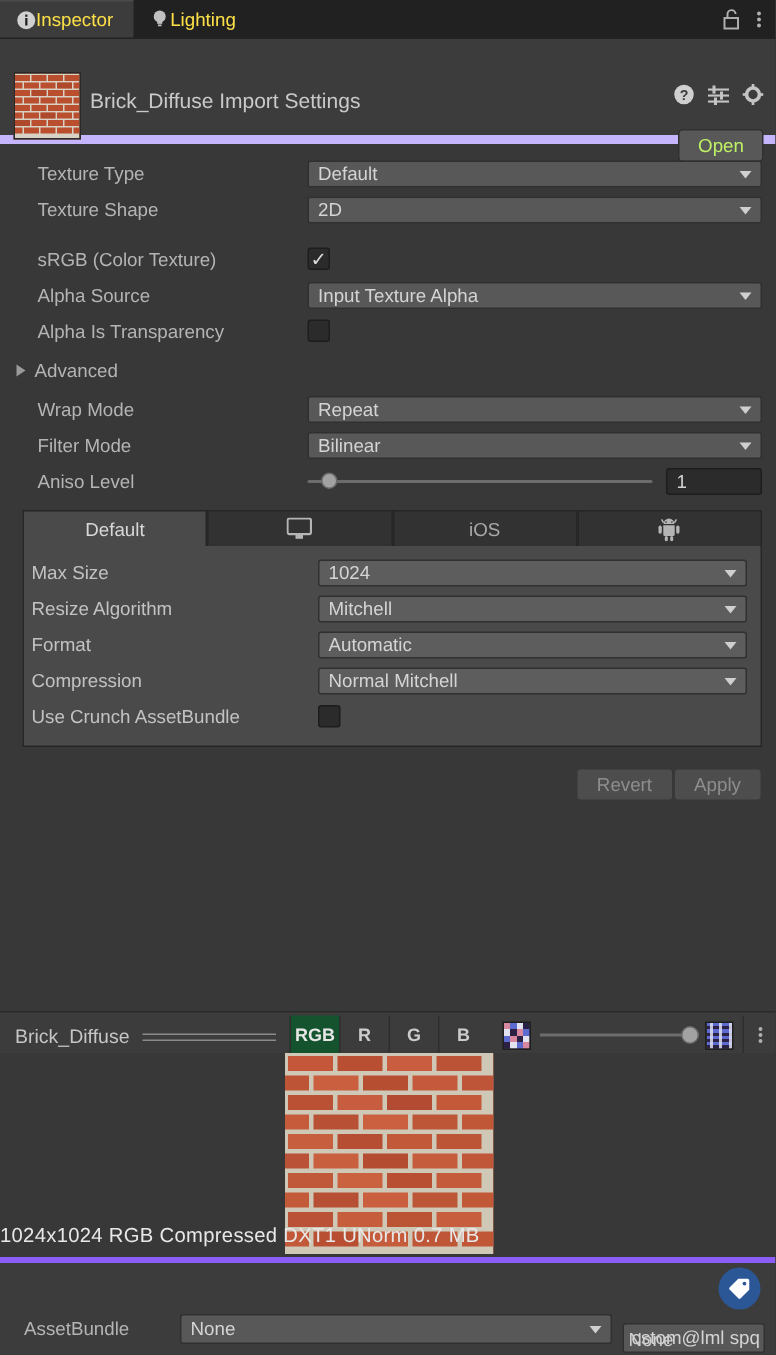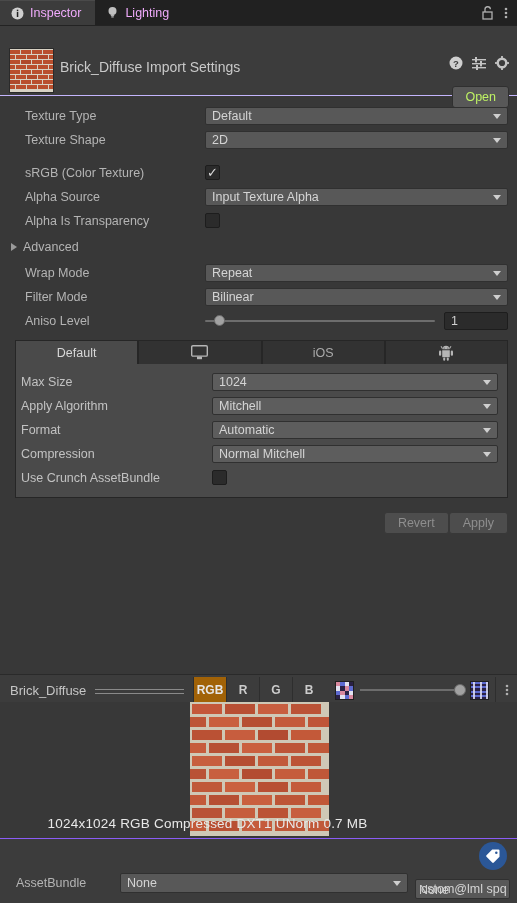--- a/index.html
+++ b/index.html
@@ -14,34 +14,34 @@
   #app { position: relative; width: 517px; height: 903px; background: #383838; }
 
   
   .tabstrip {
     height: 26px; background: #212121;
     display: flex; align-items: stretch;
     border-bottom: 1px solid #232323;
     position: relative;
   }
   .wtab {
-    display: flex; align-items: center; gap: 6px;
-    padding: 0 14px 0 11px; font-size: 12.5px; color: #f0abfc;
+    display: flex; align-items: center; 
+    padding: 0 14px 0 11px; font-size: 12.5px; color: #fde047;
     background: transparent; position: relative;
   }
   .wtab.active { background: #3c3c3c; border-top: 1px solid #4a4a4a; }
   .wtab .ico { display: inline-flex; width: 13px; height: 13px; align-items: center; justify-content: center; }
   .win-actions {
     margin-left: auto; display: flex; align-items: center; gap: 10px; padding-right: 9px;
   }
 
   
   .objheader {
     height: 70px; background: #3c3c3c; position: relative;
-    border-bottom: 1px solid #c4b5fd;
+    border-bottom: 6px solid #c4b5fd;
   }
   .thumb {
     position: absolute; left: 9px; top: 22px; width: 45px; height: 45px;
     border: 1px solid #2a2a2a; overflow: hidden; background: #8b4a33;
   }
   .obj-title {
     position: absolute; left: 60px; top: 33px;
     font-size: 14px; color: #c9c9c9;
   }
   .hdr-icons {
@@ -129,46 +129,46 @@
   }
   .pv-name { padding-left: 10px; color: #c6c6c6; font-size: 13px; white-space: nowrap; }
   .pv-dots { flex: 1; height: 1px; margin: 0 9px;
     background: linear-gradient(#8a8a8a,#8a8a8a) 0 3px/100% 1px no-repeat,
                 linear-gradient(#8a8a8a,#8a8a8a) 0 7px/100% 1px no-repeat; height: 9px; }
   .chbtn {
     width: 33px; height: 27px; display: flex; align-items: center; justify-content: center;
     color: #cccccc; font-size: 12px; font-weight: bold;
     border-left: 1px solid #2e2e2e;
   }
-  .chbtn.sel { background: #a16207; color: #e6e6e6; }
+  .chbtn.sel { background: #14532d; color: #e6e6e6; }
   .mipicon { width: 19px; height: 19px; margin: 0 6px 0 10px; border: 1px solid #1f1f1f; overflow: hidden; }
   .mipslider { position: relative; width: 106px; height: 14px; display: flex; align-items: center; }
   .mipslider .bar { width: 100%; height: 2px; background: #6d6d6d; }
   .mipslider .knob {
     position: absolute; right: 0; width: 12px; height: 12px; border-radius: 50%;
     background: #a2a2a2; border: 1px solid #6a6a6a;
   }
   .kebab2 { width: 22px; display: flex; align-items: center; justify-content: center; border-left: 1px solid #2e2e2e; height: 27px; }
 
   .previewstage {
     position: absolute; left: 0; top: 702px; width: 517px; height: 134px; background: #383838;
   }
   .previewimg {
     position: absolute; left: 190px; top: 0; width: 139px; height: 134px;
     overflow: hidden; background: #a8563a;
   }
   .previewinfo {
-    position: absolute; left: 0; top: 816px; width: 415px; text-align: center;
+    position: absolute; left: 0; top: 816px; width: 415px; text-align: left;
     color: #e8e8e8; font-size: 13.5px; letter-spacing: 0.2px;
   }
 
   
   .footer {
     position: absolute; left: 0; top: 838px; width: 517px; height: 65px;
-    background: #3c3c3c; border-top: 1px solid #8b5cf6;
+    background: #3c3c3c; border-top: 4px solid #8b5cf6;
   }
   .tagbadge {
     position: absolute; right: 10px; top: 3px; width: 28px; height: 28px;
     border-radius: 50%; background: #2b5797;
     display: flex; align-items: center; justify-content: center;
   }
   .ab-row { position: absolute; left: 0; top: 34px; width: 517px; display: flex; align-items: center; padding: 0 8px; }
   .ab-lbl { width: 112px; padding-left: 8px; font-size: 12.5px; color: #b4b4b4; }
   .ab-dd { width: 288px; height: 20px; }
   .ab-dd2 {
@@ -438,21 +438,21 @@
       <div class="row">
         <div class="lbl">Max Size</div>
         <div class="ctl">
             <div class="dd">
           <span>1024</span>
           <span class="arrow"></span>
         </div>
           </div>
       </div>
       <div class="row">
-        <div class="lbl">Apply Algorithm</div>
+        <div class="lbl">Resize Algorithm</div>
         <div class="ctl">
             <div class="dd">
           <span>Mitchell</span>
           <span class="arrow"></span>
         </div>
           </div>
       </div>
       <div class="row">
         <div class="lbl">Format</div>
         <div class="ctl">

